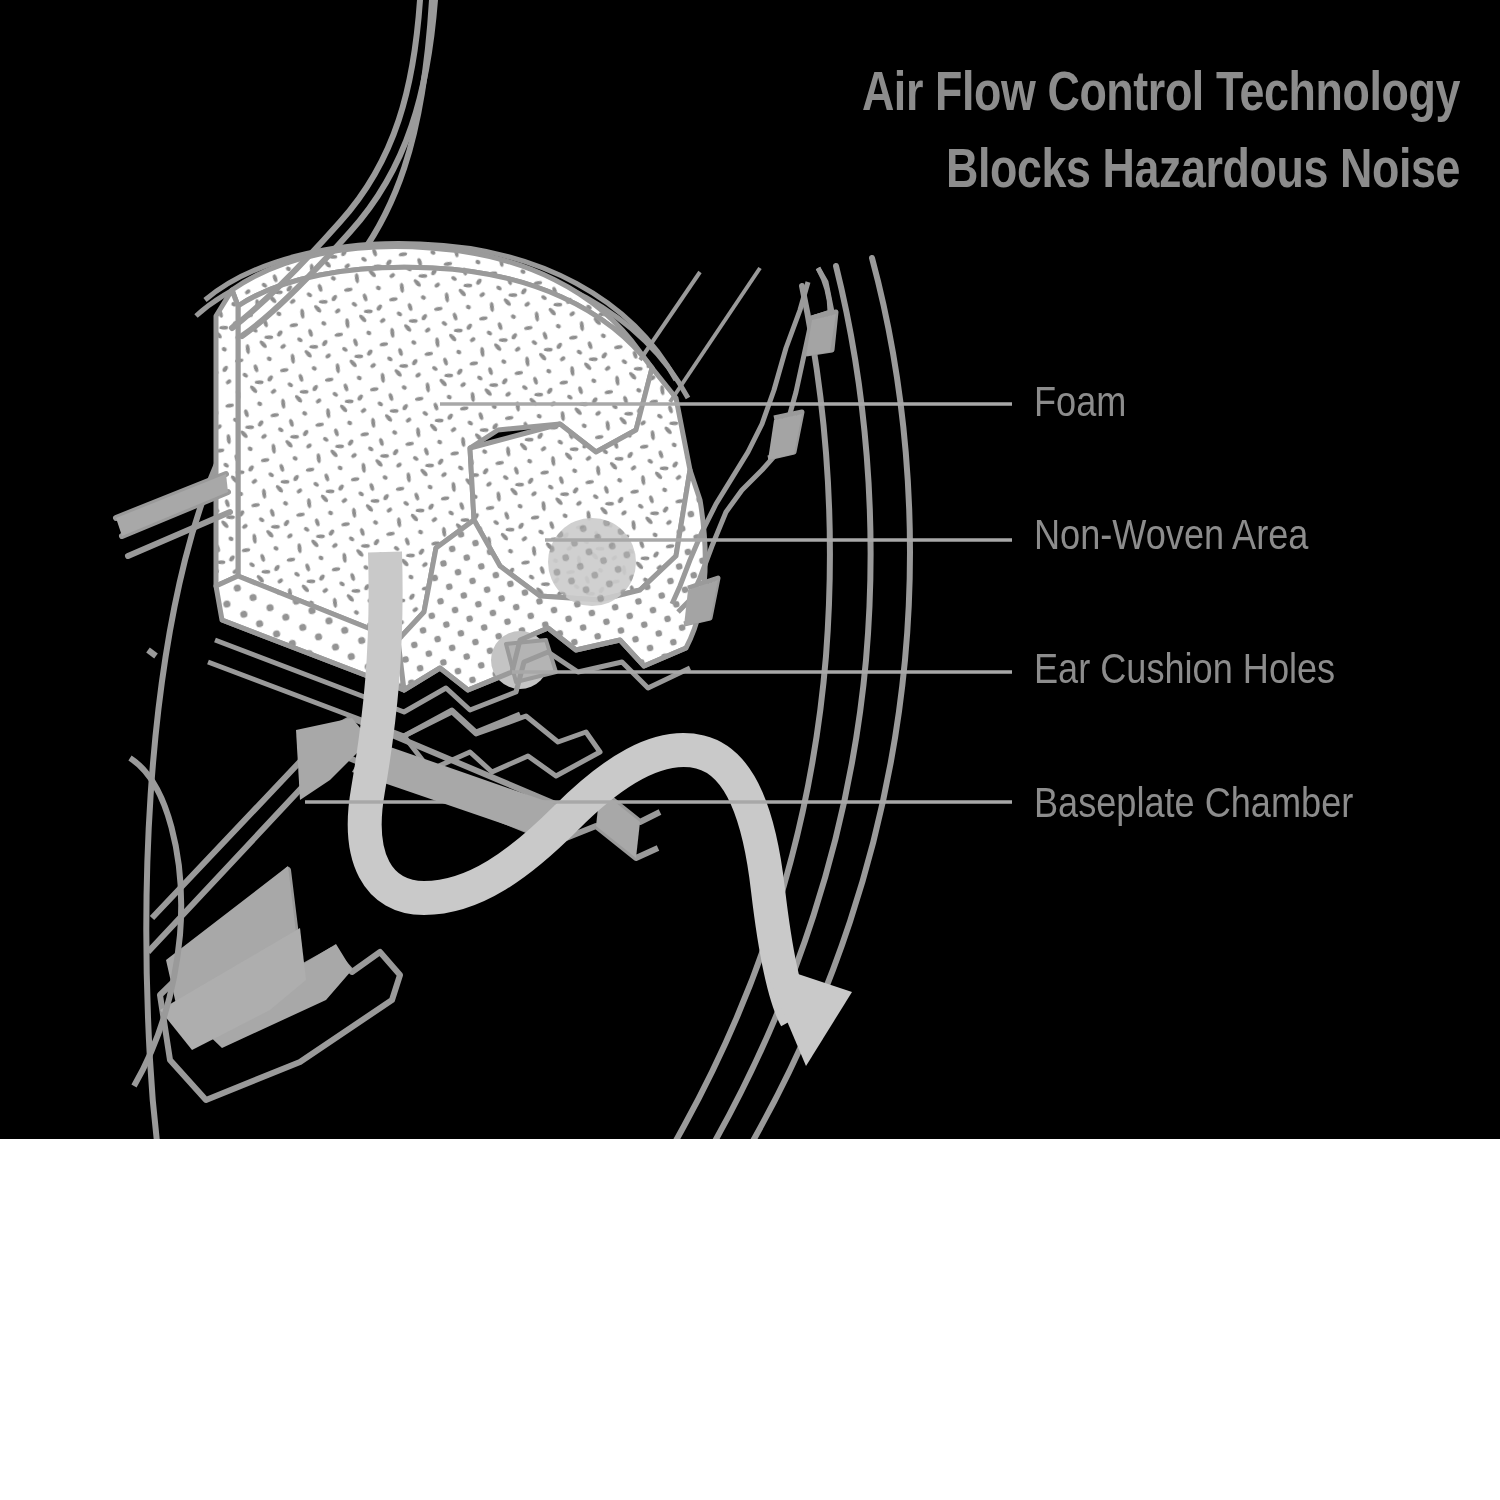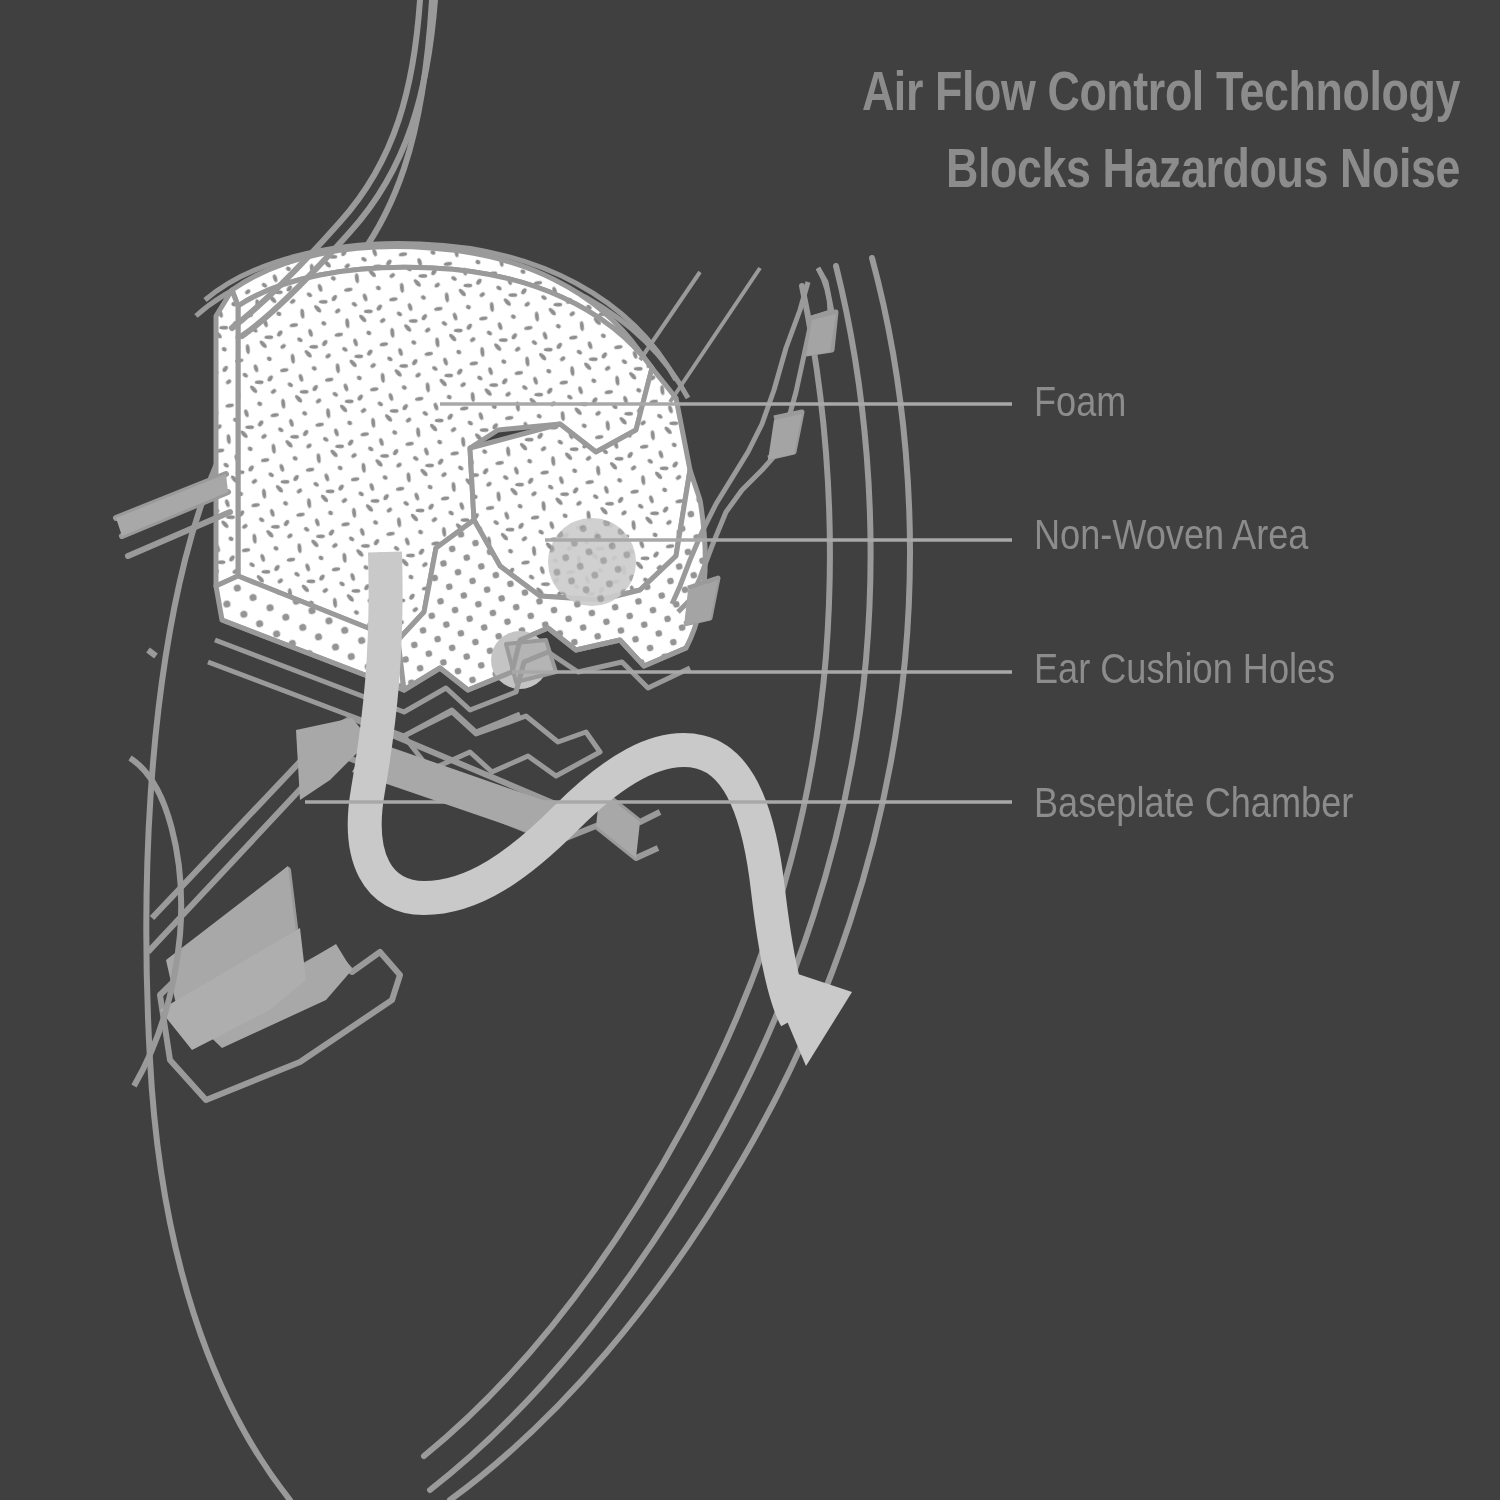--- a/index.html
+++ b/index.html
@@ -6,22 +6,22 @@
     margin: 0;
     padding: 0;
     background: #ffffff;
   }
   body {
     font-family: "Liberation Sans", sans-serif;
   }
   #page {
     position: relative;
     width: 1500px;
-    height: 1500px;
-    background: #404040;
+    height: 1139px;
+    background: #000000;
     overflow: hidden;
   }
   #diagram-svg {
     position: absolute;
     left: 0;
     top: 0;
     width: 1500px;
     height: 1500px;
   }
   .title-block {

